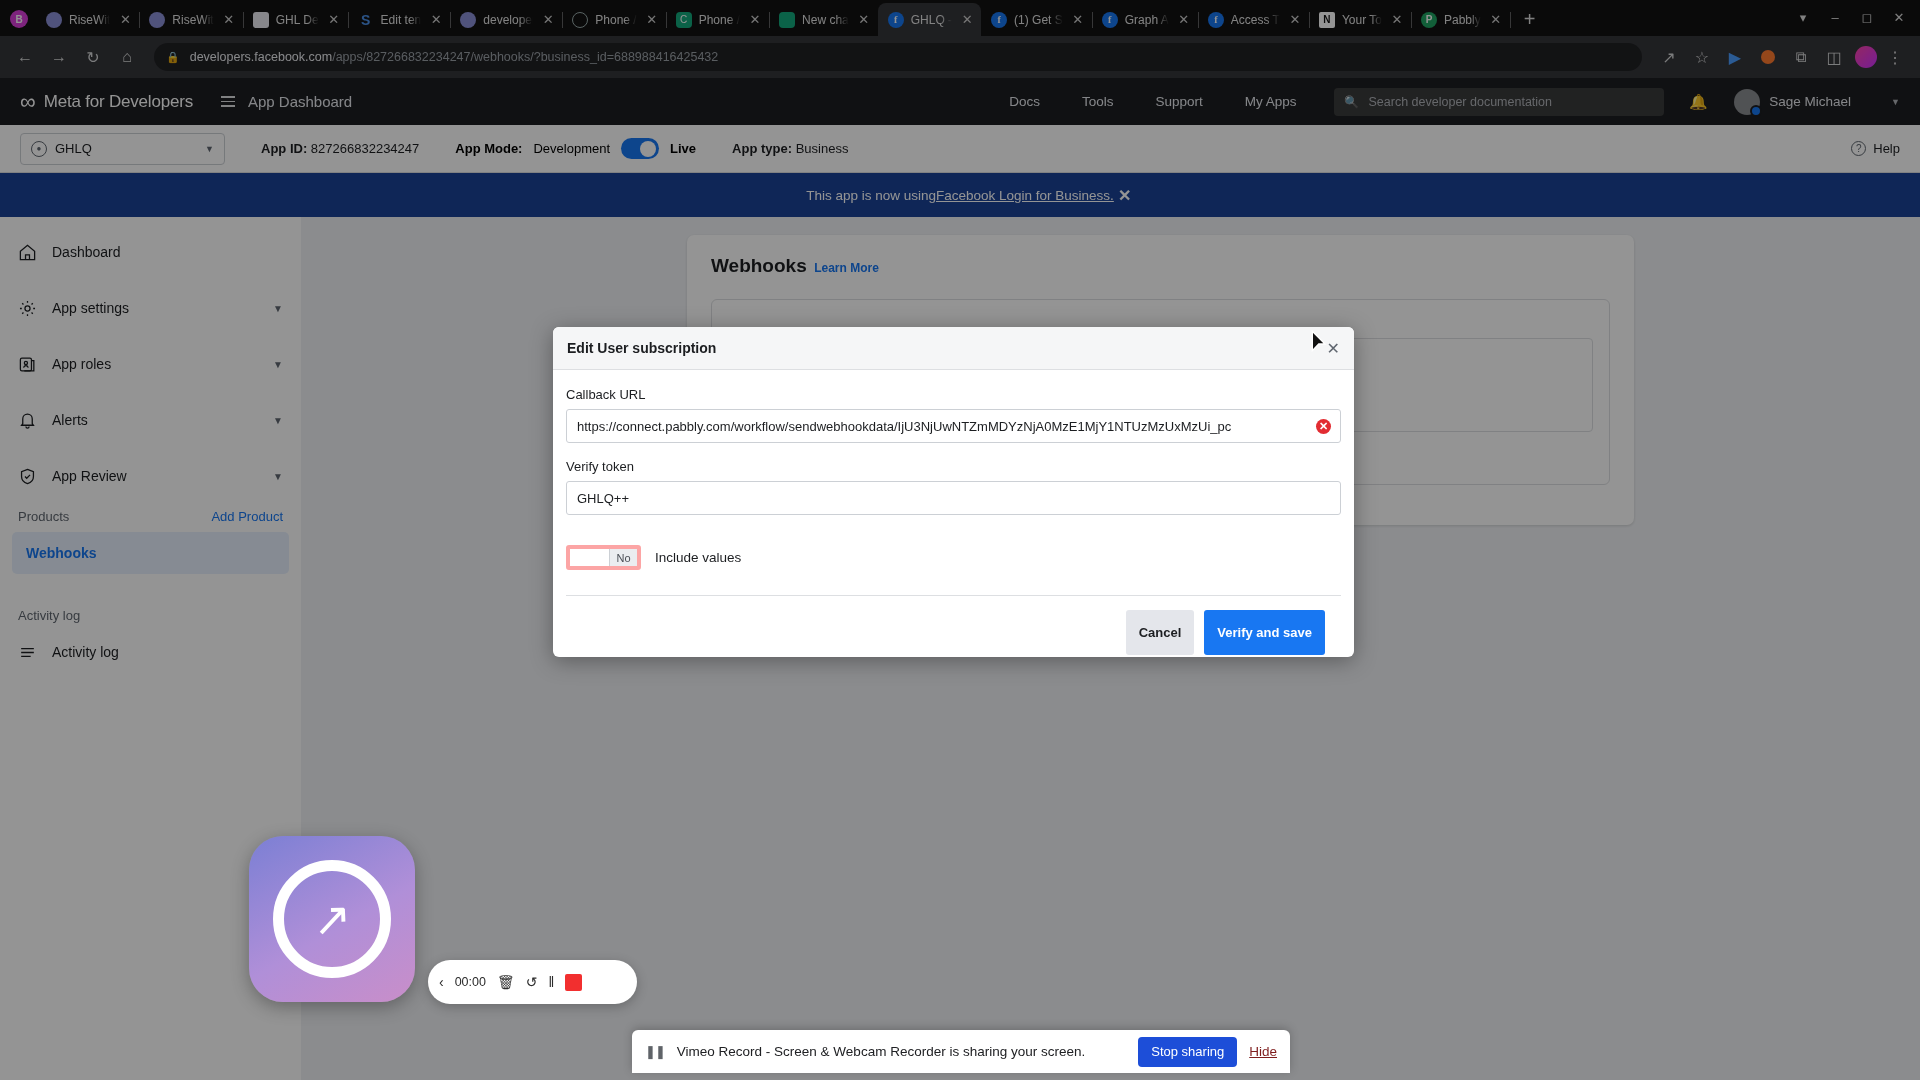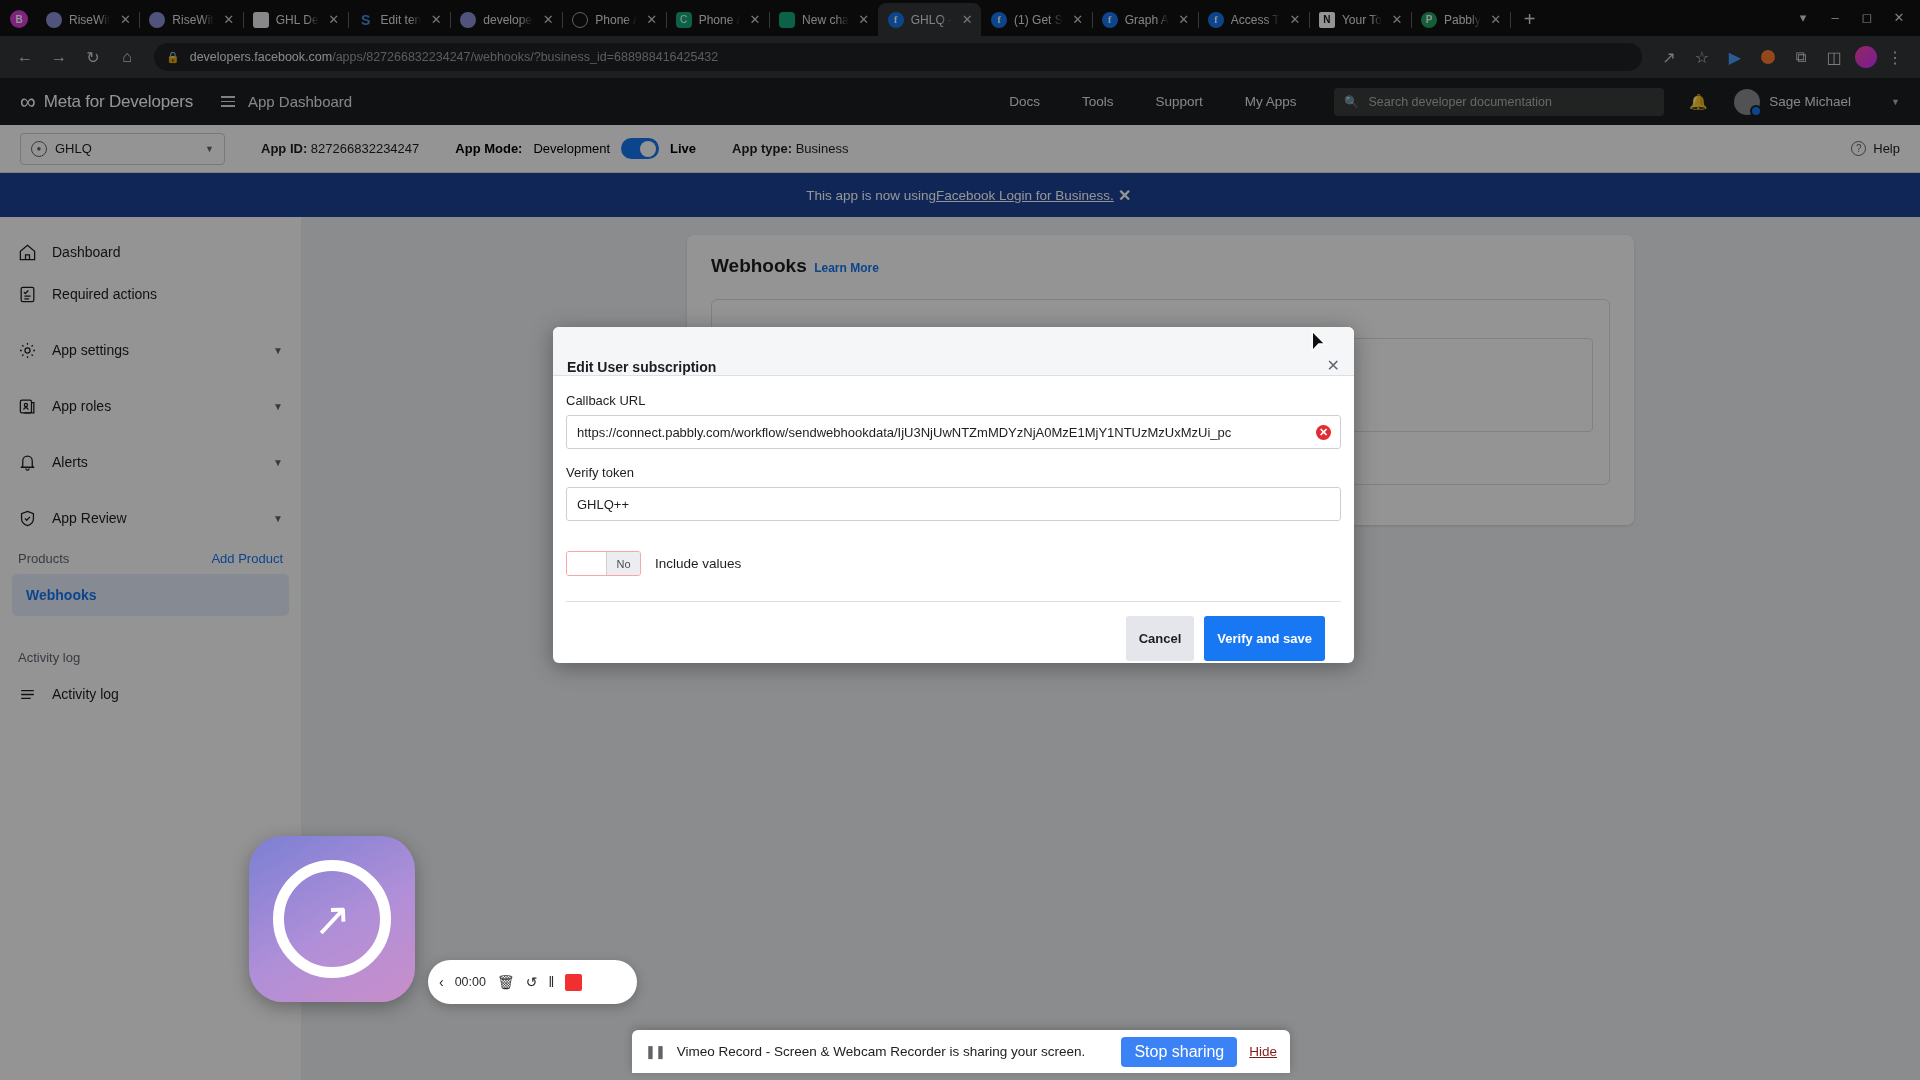--- a/index.html
+++ b/index.html
@@ -223,42 +223,42 @@
   }
 
   
   .scrim { position: absolute; inset: 0; background: rgba(0,0,0,.42); }
   .modal {
     position: absolute; left: 553px; top: 327px; width: 801px;
     background: #fff; border-radius: 6px; box-shadow: 0 4px 22px rgba(0,0,0,.35);
     overflow: hidden;
   }
   .modal-head {
-    height: 49px; background: #f5f6f7; border-bottom: 1px solid #dddfe2;
-    display: flex; align-items: flex-end; padding: 0 14px;
+    height: 43px; background: #f5f6f7; border-bottom: 1px solid #dddfe2;
+    display: flex; align-items: center; padding: 0 14px;
   }
   .modal-title { font-size: 14px; font-weight: 700; color: #1c1e21; }
   .modal-x { margin-left: auto; font-size: 16px; color: #606770; }
   .modal-body { padding: 17px 13px 0 13px; }
   .fld-label { font-size: 13px; color: #1c1e21; margin-bottom: 7px; }
   .fld {
     height: 34px; border: 1px solid #ccd0d5; border-radius: 3px;
     display: flex; align-items: center; padding: 0 10px; position: relative;
     background: #fff;
   }
   .fld .val { font-size: 13px; color: #1c1e21; white-space: nowrap; overflow: hidden; }
   .err-dot {
     position: absolute; right: 9px; width: 15px; height: 15px; border-radius: 50%;
     background: #e22c32; color: #fff; font-size: 11px; font-weight: bold;
     display: flex; align-items: center; justify-content: center; line-height:1;
   }
   .fld-gap { height: 16px; }
   .switch-row { display: flex; align-items: center; gap: 14px; margin-top: 30px; }
   .switch {
-    width: 75px; height: 25px; border: 1px solid #fca5a5; border-radius: 3px;
+    width: 75px; height: 25px; border: 4px solid #fca5a5; border-radius: 3px;
     display: flex; overflow: hidden; flex: 0 0 auto;
   }
   .switch .knob { width: 39px; background: #fff; }
   .switch .lbl {
     flex: 1; background: #ebedf0; border-left: 1px solid #ccd0d5;
     display: flex; align-items: center; justify-content: center;
     font-size: 11px; color: #4b4f56;
   }
   .switch-text { font-size: 13.5px; color: #1c1e21; }
   .modal-foot {
@@ -304,23 +304,23 @@
 
   
   .sharebar {
     position: absolute; left: 632px; top: 1030px; width: 658px; height: 43px;
     background: #fff; border-radius: 6px 6px 0 0; box-shadow: 0 -2px 10px rgba(0,0,0,.22);
     display: flex; align-items: center; padding: 0 13px; gap: 12px; z-index: 45;
   }
   .sharebar .pausei { color:#5f6368; font-size:13px; letter-spacing:-1px;}
   .share-text { font-size: 13.5px; color: #202124; }
   .btn-share {
-    margin-left: auto; height: 30px; background: #3b82f6; color: #fff;
+    margin-left: auto; height: 30px; background: #1d4ed8; color: #fff;
     border-radius: 4px; padding: 0 13px; display: flex; align-items: center;
-    font-size: 16px;
+    font-size: 13px;
   }
   .link-hide { color: #7f1d1d; font-size: 13.5px; text-decoration: underline; }
 </style>
 </head>
 <body>
 
 <div class="browser">
 
   <div class="tabstrip">
     <div class="profile-dot">B</div>
@@ -510,30 +510,20 @@
 
     <div class="sidebar">
       <div class="side-item">
         <span class="side-icon">
             <svg viewBox="0 0 24 24" fill="none" stroke="currentColor" stroke-width="1.6">
               <path d="M3 10.5 12 3l9 7.5V21H3z"></path>
               <path d="M9.5 21v-6h5v6"></path>
             </svg>
           </span>
         <span>Dashboard</span>
-      </div>
-      <div class="side-item">
-        <span class="side-icon">
-            <svg viewBox="0 0 24 24" fill="none" stroke="currentColor" stroke-width="1.6">
-              <rect x="4" y="3" width="16" height="18" rx="2"></rect>
-              <path d="M7.5 9l1.8 1.8L13 7"></path>
-              <path d="M8 14h8M8 17.5h6"></path>
-            </svg>
-          </span>
-        <span>Required actions</span>
       </div>
       <div class="side-sep"></div>
       <div class="side-item">
         <span class="side-icon">
             <svg viewBox="0 0 24 24" fill="none" stroke="currentColor" stroke-width="1.6">
               <circle cx="12" cy="12" r="3.2"></circle>
               <path d="M12 2.5v2.3M12 19.2v2.3M21.5 12h-2.3M4.8 12H2.5M18.7 5.3l-1.6 1.6M6.9 17.1l-1.6 1.6M18.7 18.7l-1.6-1.6M6.9 6.9 5.3 5.3"></path>
             </svg>
           </span>
         <span>App settings</span>

